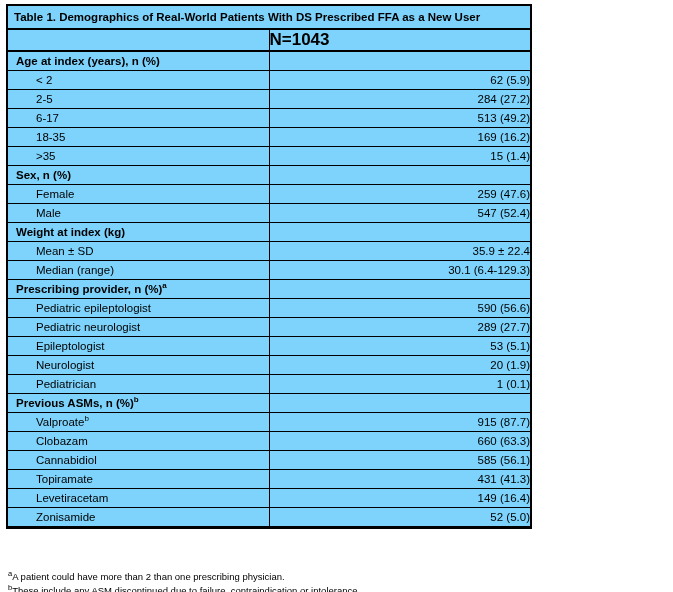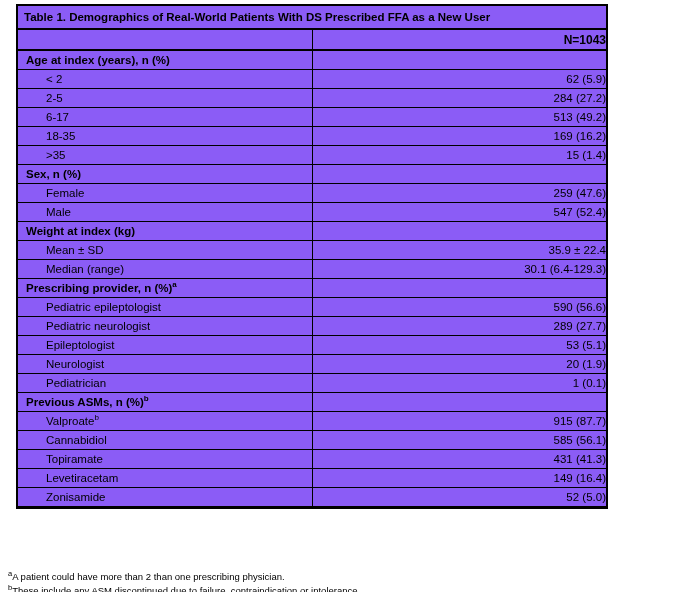--- a/index.html
+++ b/index.html
@@ -15,26 +15,26 @@
     overflow: hidden;
   }
   .page {
     width: 673px;
     height: 592px;
     box-sizing: border-box;
     position: relative;
   }
   .table-wrap {
     position: absolute;
-    left: 16px;
+    left: 6px;
     top: 4px;
-    width: 592px;
+    width: 526px;
     border: 2px solid #000000;
     box-sizing: border-box;
-    background: #8b5cf6;
+    background: #7dd3fc;
   }
   table.demo {
     border-collapse: collapse;
     width: 100%;
     table-layout: fixed;
   }
   table.demo td {
     border: 0;
     padding: 0;
     vertical-align: middle;
@@ -46,22 +46,22 @@
     line-height: 14px;
     border-bottom: 2px solid #000000 !important;
   }
   .colhead-left {
     width: 340px;
     border-right: 1px solid #000000 !important;
     border-bottom: 2px solid #000000 !important;
     height: 19px;
   }
   .colhead-right {
-    text-align: right;
-    font-size: 12px;
+    text-align: left;
+    font-size: 17px;
     font-weight: bold;
     border-bottom: 2px solid #000000 !important;
     height: 19px;
   }
   tr.section td {
     border-top: 1px solid #000000;
     border-bottom: 1px solid #000000;
     margin-top: 24px;
   }
   tr.section td.lbl {
@@ -197,20 +197,24 @@
           </tr>
           <tr class="row section">
             <td class="lbl">Previous ASMs, n (%)<span class="sup">b</span></td>
             <td class="val"></td>
           </tr>
           <tr class="row datarow">
             <td class="lbl">Valproate<span class="sup">b</span></td>
             <td class="val">915 (87.7)</td>
           </tr>
           <tr class="row datarow">
+            <td class="lbl">Clobazam</td>
+            <td class="val">660 (63.3)</td>
+          </tr>
+          <tr class="row datarow">
             <td class="lbl">Cannabidiol</td>
             <td class="val">585 (56.1)</td>
           </tr>
           <tr class="row datarow">
             <td class="lbl">Topiramate</td>
             <td class="val">431 (41.3)</td>
           </tr>
           <tr class="row datarow">
             <td class="lbl">Levetiracetam</td>
             <td class="val">149 (16.4)</td>

